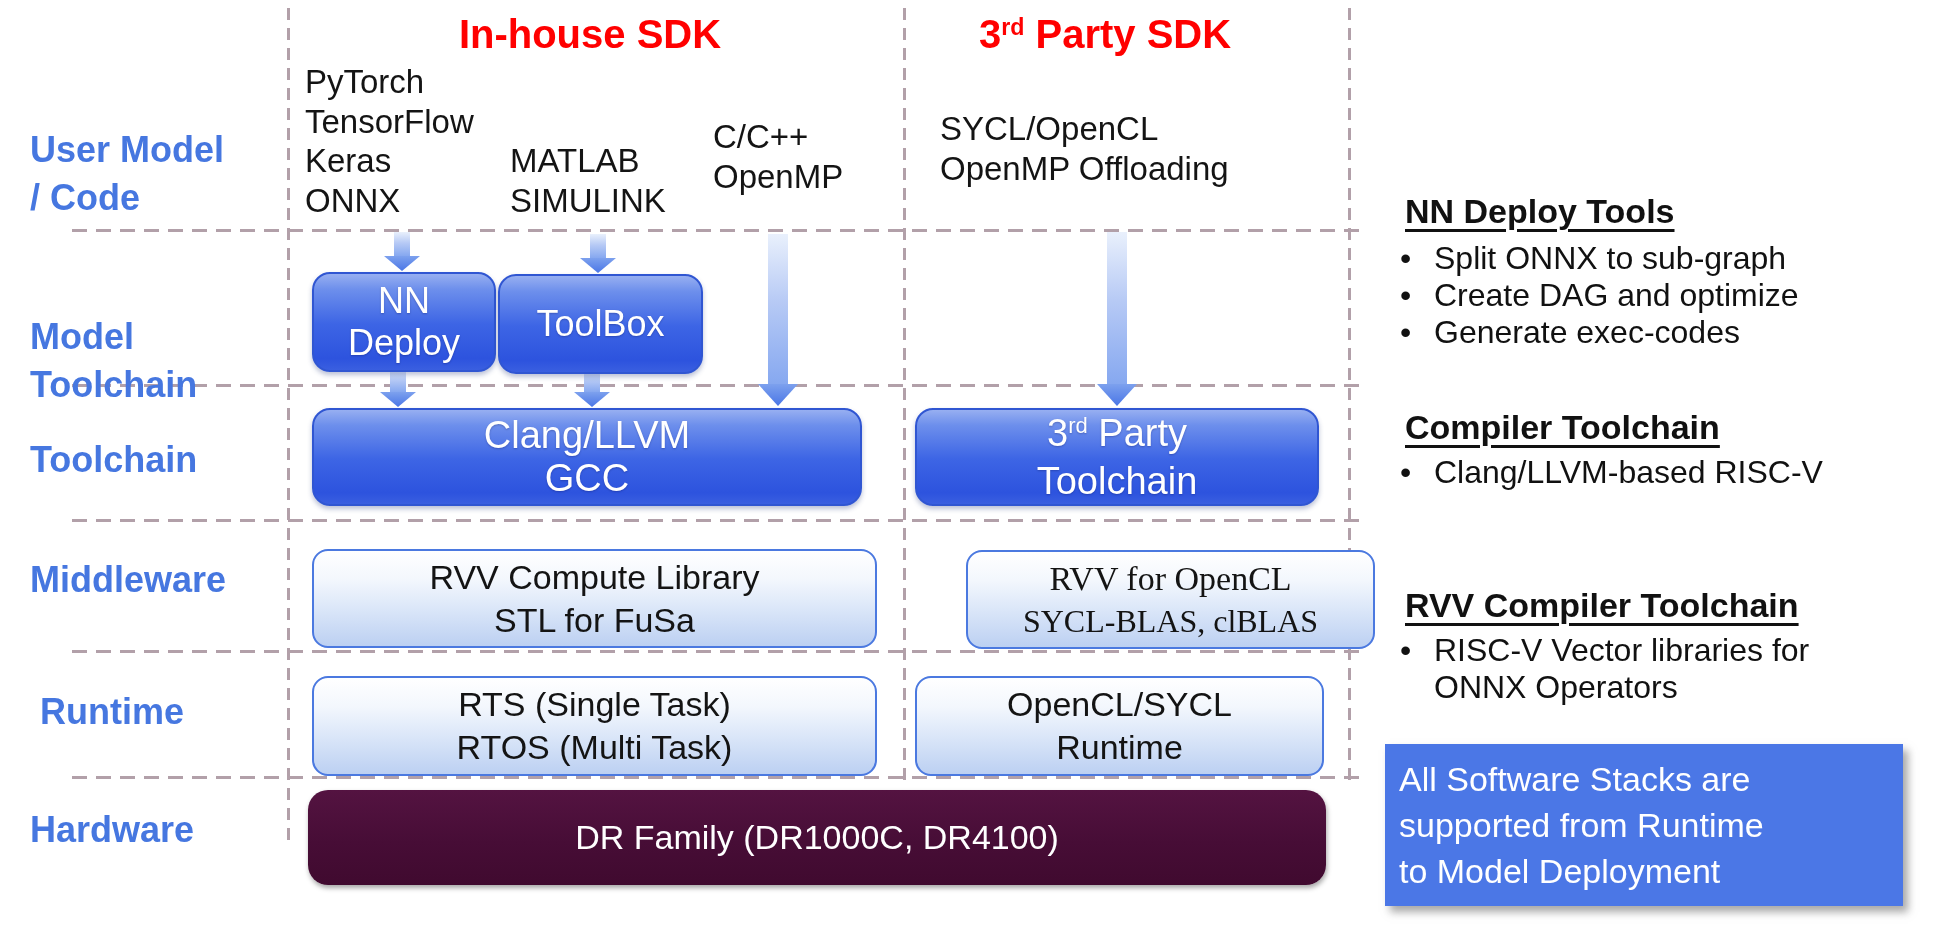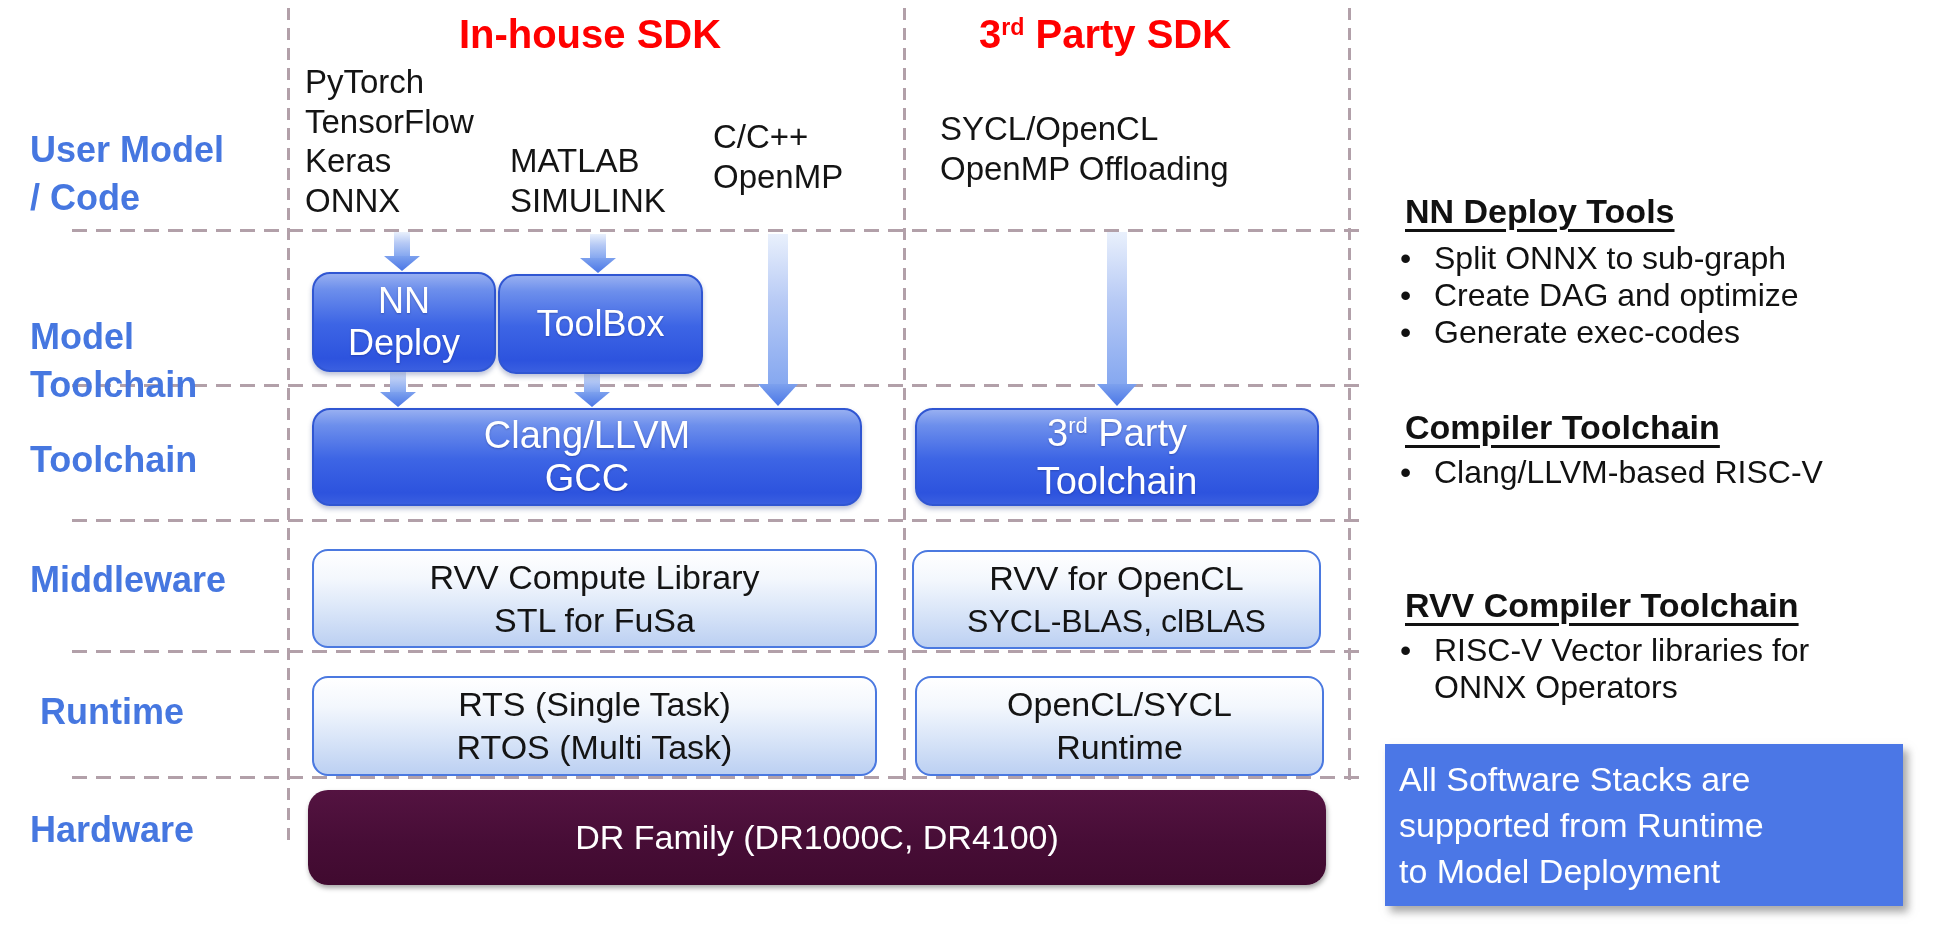--- a/index.html
+++ b/index.html
@@ -168,21 +168,21 @@
   </div>
   <div class="darkbox" style="left:915px;top:408px;width:400px;height:94px;">
     <div class="l"><span>3</span><span class="sup">rd</span><span> Party</span></div>
     <div class="l">Toolchain</div>
   </div>
 
   <div class="lightbox" style="left:312px;top:541px;width:561px;height:95px;">
     <div class="l">RVV Compute Library</div>
     <div class="l">STL for FuSa</div>
   </div>
-  <div class="lightbox" style="left:912px;top:542px;width:405px;height:95px;">
+  <div class="lightbox" style="left:966px;top:542px;width:405px;height:95px;font-family:Liberation Serif, serif;">
     <div class="l">RVV for OpenCL</div>
     <div class="l s2">SYCL-BLAS, clBLAS</div>
   </div>
 
   <div class="lightbox" style="left:312px;top:668px;width:561px;height:96px;">
     <div class="l">RTS (Single Task)</div>
     <div class="l">RTOS (Multi Task)</div>
   </div>
   <div class="lightbox" style="left:915px;top:668px;width:405px;height:96px;">
     <div class="l">OpenCL/SYCL</div>

